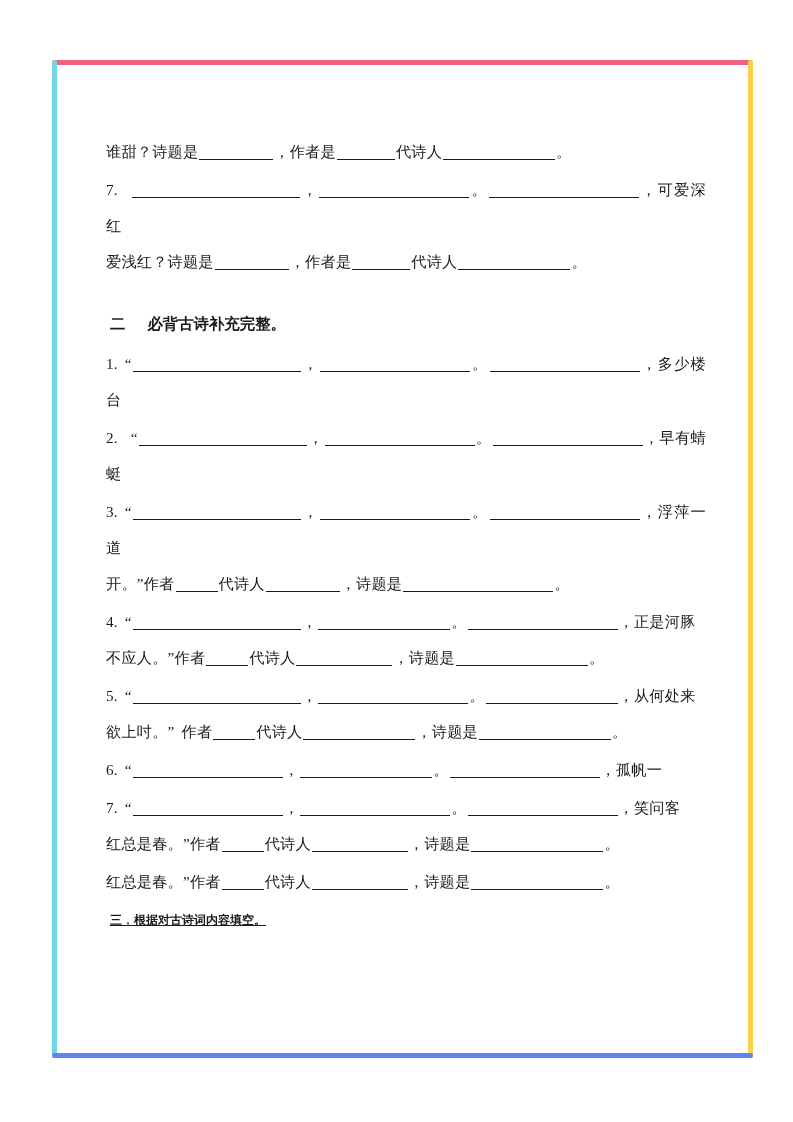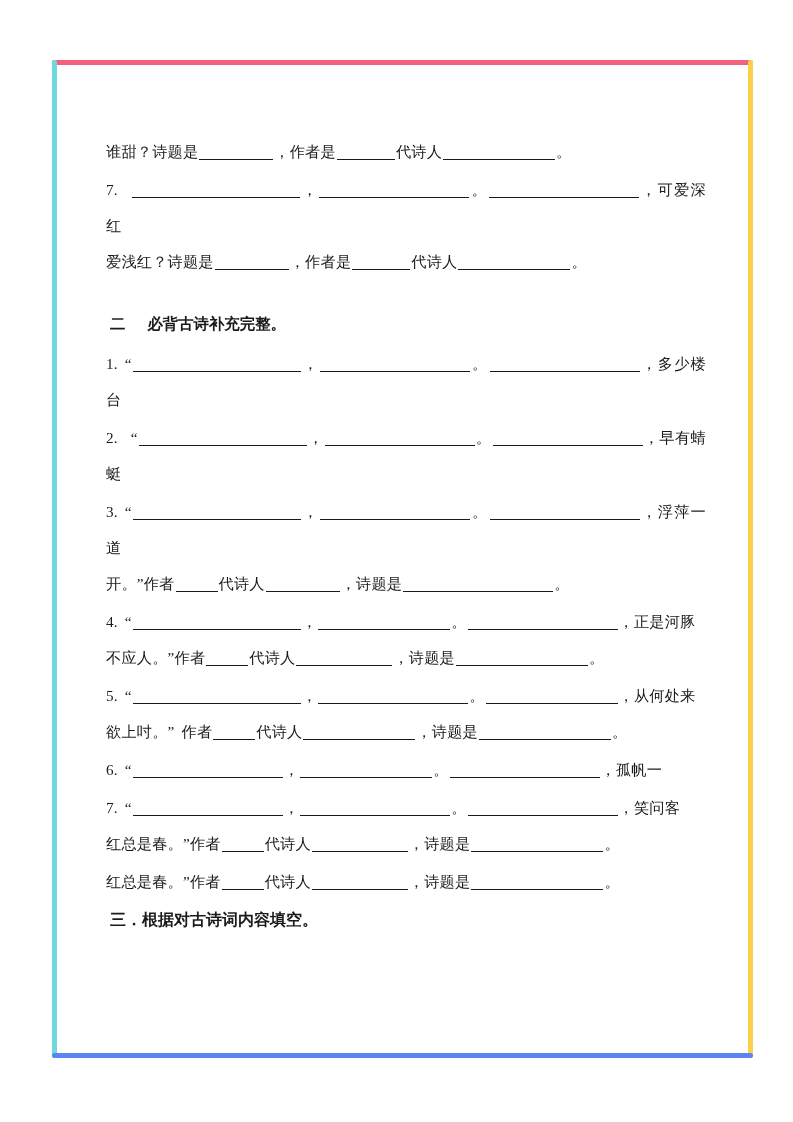--- a/index.html
+++ b/index.html
@@ -69,21 +69,21 @@
   .q-block { margin: 0 0 2px 0; }
 
   .section-head {
     font-size: 15.4px;
     font-weight: bold;
     line-height: 36px;
     margin: 4px;
     font-family: "Liberation Sans", "DejaVu Sans", sans-serif;
   }
   .section-head.spaced-above { margin-top: 26px; }
-  .section-head.tight { margin-top: 2px; font-size: 16px; }
+  .section-head.tight { margin-top: 2px; font-size: 12px; text-decoration: underline; }
   .head-gap { display: inline-block; width: 22px; }
 
   
   .blank {
     display: inline-block;
     border-bottom: 1.4px solid #1a1a1a;
     height: 15px;
     vertical-align: -3px;
     margin: 0 1px;
   }

